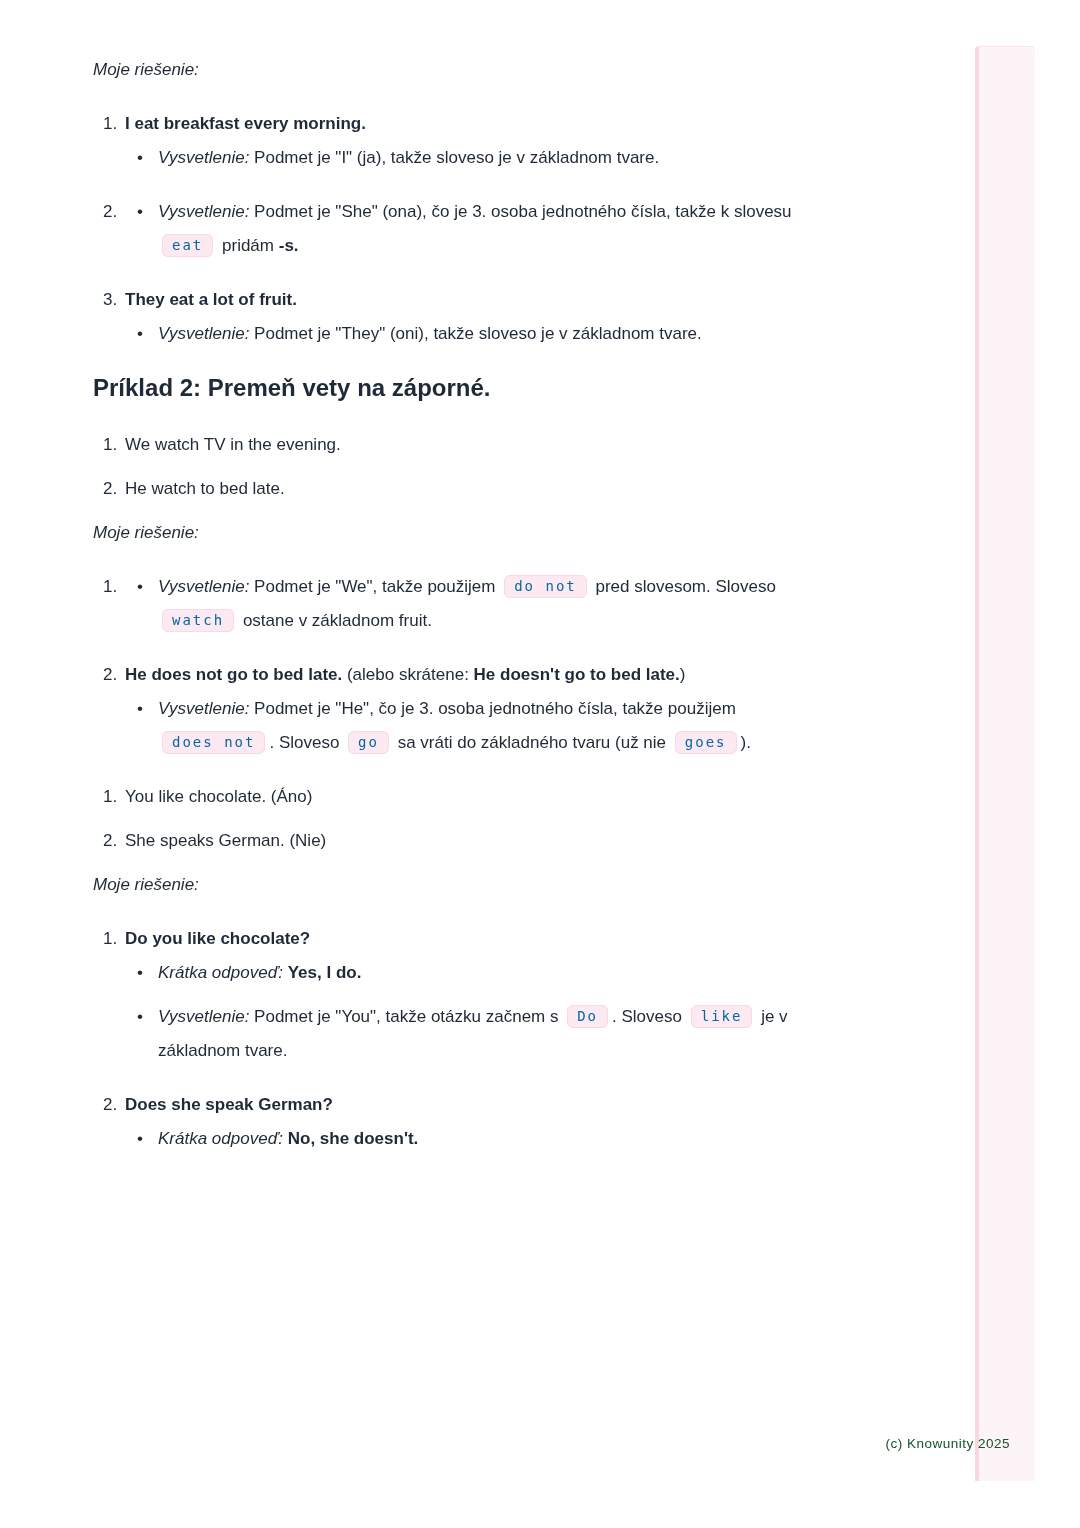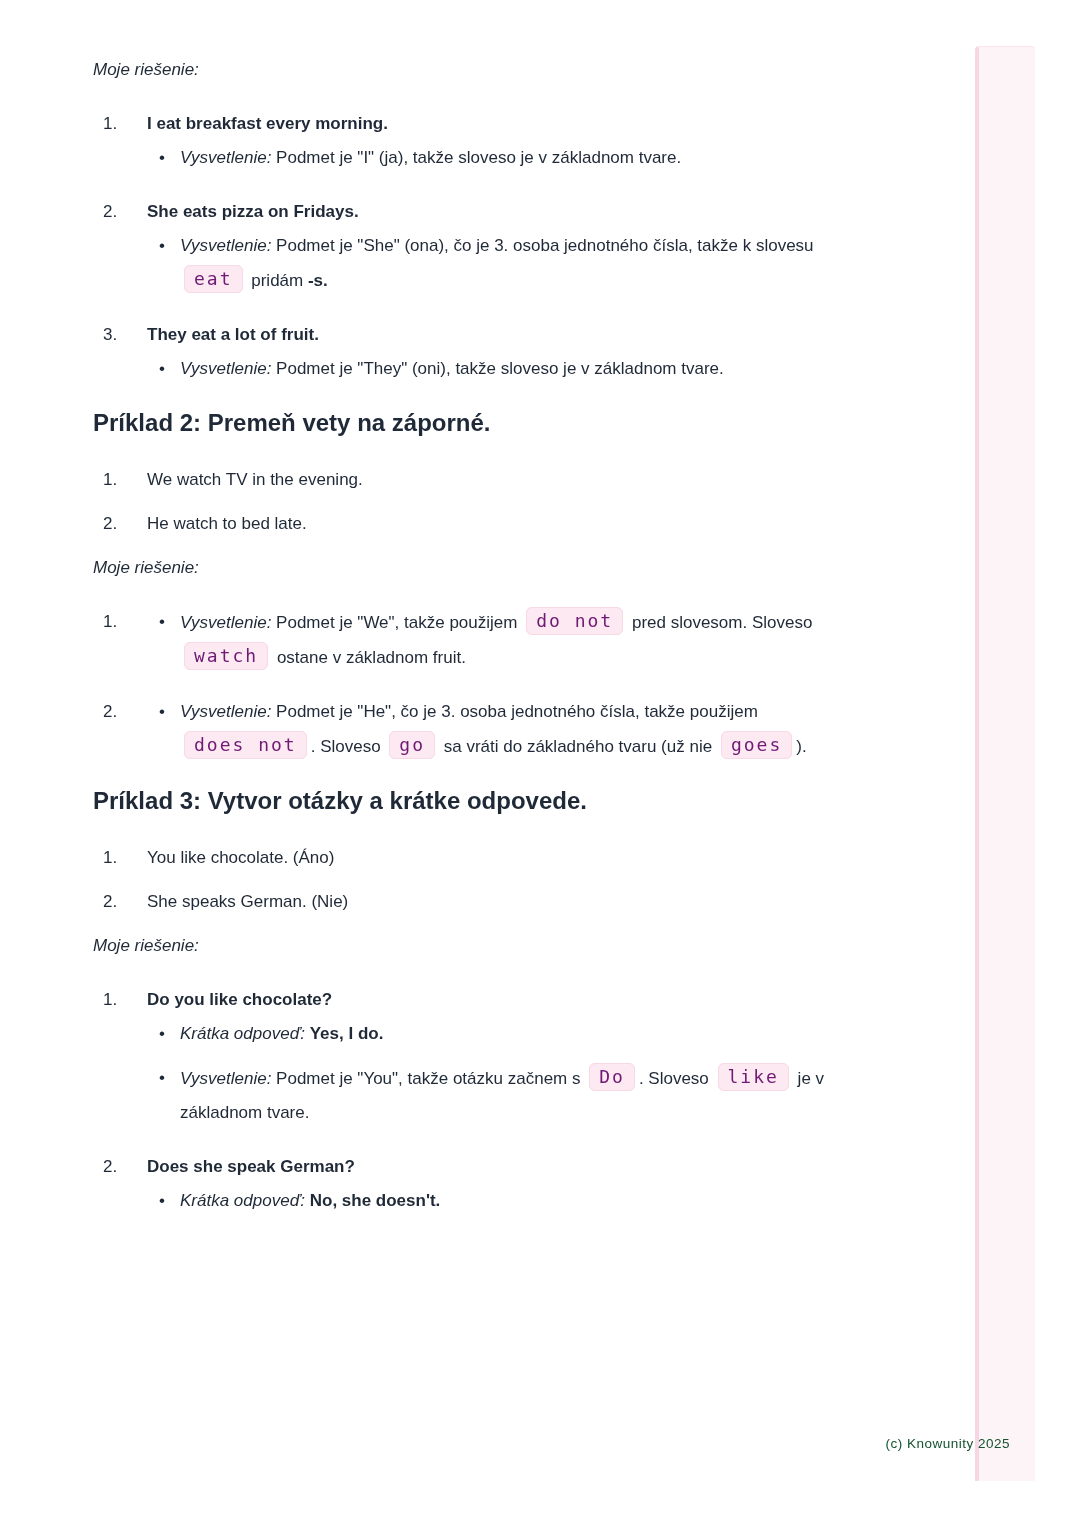--- a/index.html
+++ b/index.html
@@ -21,32 +21,32 @@
   }
   .label{margin:0 0 20px 0;font-style:italic;}
   .heading{margin:0 0 23px 0;font-weight:700;font-size:24px;}
   .olist{margin:0;}
   .olist.loose{margin-bottom:0;}
   .olist.tight{margin-bottom:10px;}
   .oli{display:flex;align-items:flex-start;}
   .olist.loose .oli{margin-bottom:20px;}
   .olist.tight .oli{margin-bottom:10px;}
   .num{flex:none;width:32px;padding-left:10px;box-sizing:border-box;}
-  .obody{flex:1;min-width:0;margin-left:22px;}
+  .obody{flex:1;min-width:0;}
   .bullets{margin:0;}
   .buli{display:flex;align-items:flex-start;}
   .buli + .buli{margin-top:10px;}
   .marker{flex:none;width:33px;padding-left:12px;box-sizing:border-box;}
   .btext{flex:1;min-width:0;}
   .rb{font-weight:700;}
   .ri{font-style:italic;}
   .code{
     font-family:"DejaVu Sans Mono",monospace;
-    font-size:18px;letter-spacing:2px;
-    color:#701a75;background:#fce9f1;border:1px solid #f8d9e6;
+    font-size:14px;letter-spacing:2px;
+    color:#0369a1;background:#fce9f1;border:1px solid #f8d9e6;
     border-radius:6px;padding:2px 9px 3px 9px;margin:0 4px;
     white-space:nowrap;position:relative;top:-1px;
   }
   .footer{
     position:absolute;top:1436px;right:70px;z-index:2;
     font-size:13.5px;color:#14532d;letter-spacing:0.5px;
   }
 </style>
 </head>
 <body>
@@ -64,21 +64,20 @@
               <div class="buli">
                 <span class="marker">•</span>
                 <div class="btext"><span class="ri">Vysvetlenie:</span><span> Podmet je "I" (ja), takže sloveso je v základnom tvare.</span></div>
               </div>
             </div>
           </div>
         </div>
         <div class="oli">
           <span class="num">2.</span>
           <div class="obody">
-            <div class="oline"><span class="rb">She eats pizza on Fridays.</span></div>
             <div class="bullets">
               <div class="buli">
                 <span class="marker">•</span>
                 <div class="btext"><span class="ri">Vysvetlenie:</span><span> Podmet je "She" (ona), čo je 3. osoba jednotného čísla, takže k slovesu </span><span class="code">eat</span><span> pridám </span><span class="rb">-s.</span></div>
               </div>
             </div>
           </div>
         </div>
         <div class="oli">
           <span class="num">3.</span>
@@ -117,30 +116,30 @@
               <div class="buli">
                 <span class="marker">•</span>
                 <div class="btext"><span class="ri">Vysvetlenie:</span><span> Podmet je "We", takže použijem </span><span class="code">do not</span><span> pred slovesom. Sloveso </span><span class="code">watch</span><span> ostane v základnom fruit.</span></div>
               </div>
             </div>
           </div>
         </div>
         <div class="oli">
           <span class="num">2.</span>
           <div class="obody">
+            <div class="oline"><span class="rb">He does not go to bed late.</span><span> (alebo skrátene: </span><span class="rb">He doesn't go to bed late.</span><span>)</span></div>
             <div class="bullets">
               <div class="buli">
                 <span class="marker">•</span>
                 <div class="btext"><span class="ri">Vysvetlenie:</span><span> Podmet je "He", čo je 3. osoba jednotného čísla, takže použijem </span><span class="code">does not</span><span>. Sloveso </span><span class="code">go</span><span> sa vráti do základného tvaru (už nie </span><span class="code">goes</span><span>).</span></div>
               </div>
             </div>
           </div>
         </div>
       </div>
-      <p class="heading"><span class="rb">Príklad 3: Vytvor otázky a krátke odpovede.</span></p>
       <div class="olist tight">
         <div class="oli">
           <span class="num">1.</span>
           <div class="obody">
             <div class="oline"><span>You like chocolate. (Áno)</span></div>
           </div>
         </div>
         <div class="oli">
           <span class="num">2.</span>
           <div class="obody">

